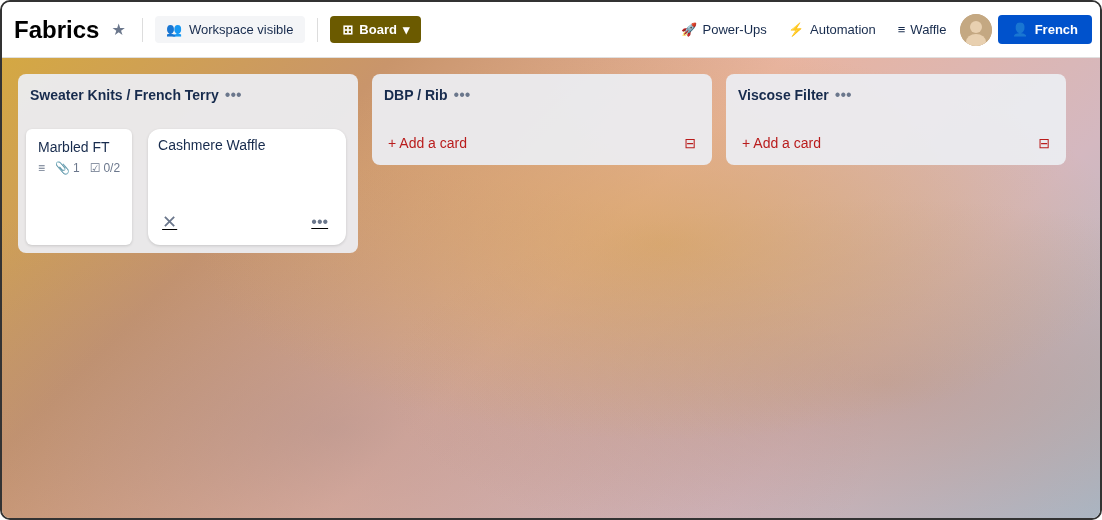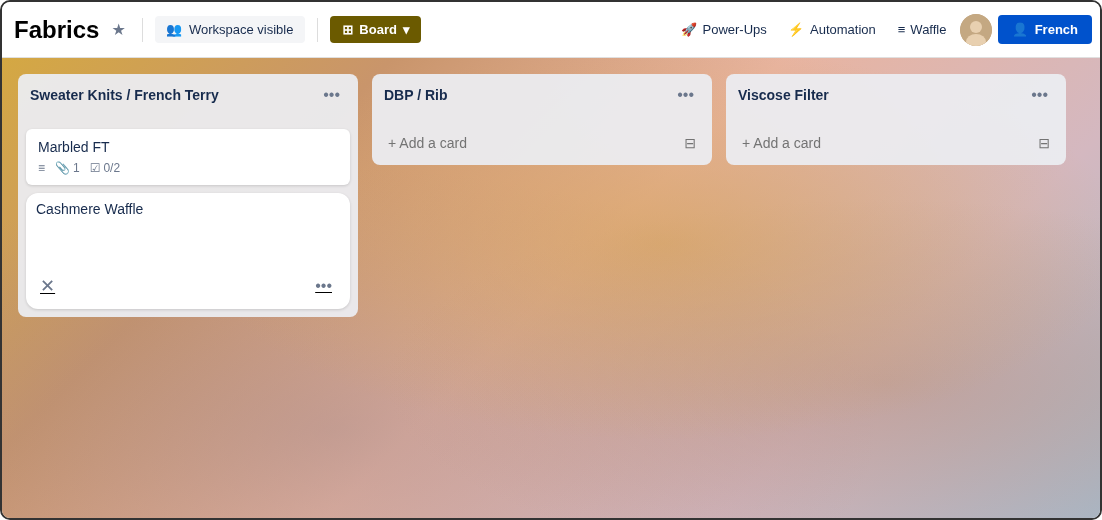--- a/index.html
+++ b/index.html
@@ -172,21 +172,21 @@
       width: 340px;
       flex-shrink: 0;
       max-height: calc(100% - 0px);
       display: flex;
       flex-direction: column;
     }
 
     .column-header {
       display: flex;
       align-items: center;
-      justify-content: space-between;
+      justify-content: flex-start;
       padding: 10px 12px 12px;
     }
 
     .column-title {
       font-size: 14px;
       font-weight: 700;
       color: #172b4d;
     }
 
     .column-menu-btn {
@@ -195,22 +195,22 @@
       cursor: pointer;
       color: #6b778c;
       font-size: 16px;
       padding: 2px 6px;
       border-radius: 4px;
     }
 
     .column-content {
       padding: 11px 8px 8px;
       display: flex;
-      flex-direction: column;
-      gap: 8px;
+      flex-direction: row;
+      gap: 16px;
       flex: 1;
       overflow-y: auto;
     }
 
     
     .card {
       background: #fff;
       border-radius: 6px;
       padding: 10px 12px;
       box-shadow: 0 1px 3px rgba(0,0,0,0.15);
@@ -299,21 +299,21 @@
 
     
     .add-card-link {
       display: flex;
       align-items: center;
       gap: 6px;
       padding: 6px 8px;
       border-radius: 6px;
       cursor: pointer;
       font-size: 14px;
-      color: #737373;
+      color: #b91c1c;
       background: none;
       border: none;
       width: 100%;
       text-align: left;
     }
 
     .add-card-right {
       margin-left: auto;
     }
   </style>

